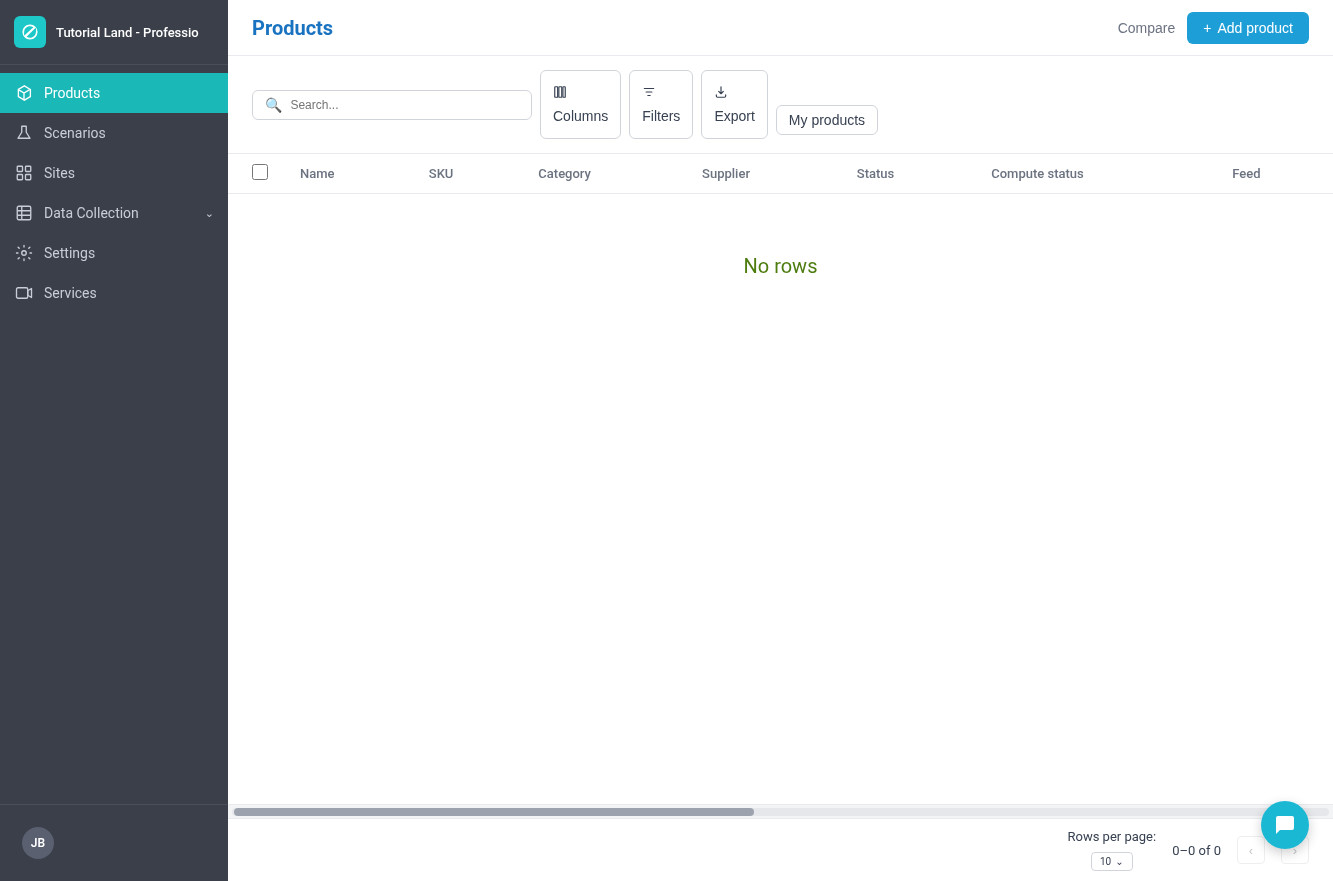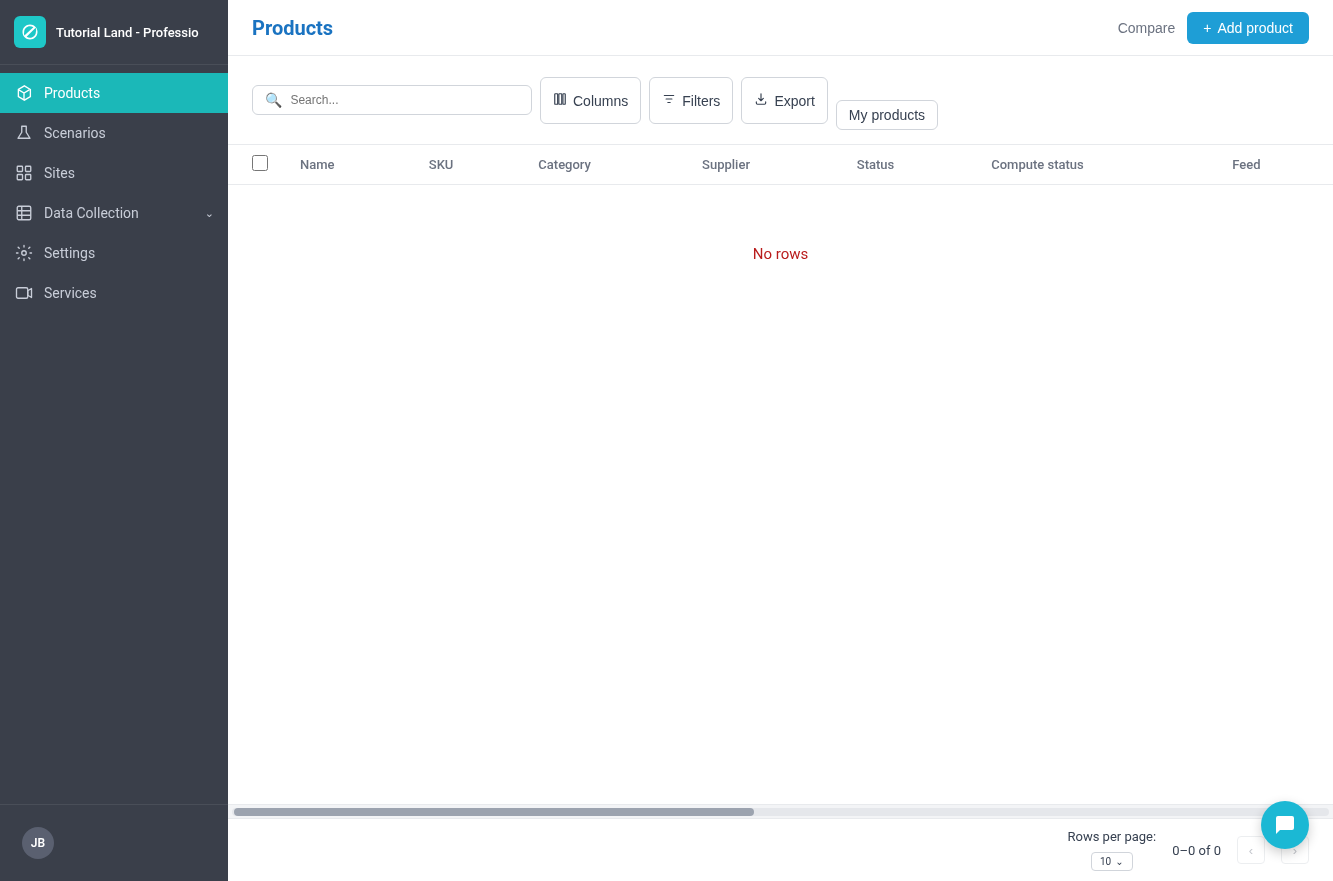--- a/index.html
+++ b/index.html
@@ -142,29 +142,30 @@
       border: none;
       outline: none;
       font-size: 12px;
       color: #374151;
       width: 100%;
       background: transparent;
     }
     .search-icon { color: #9ca3af; font-size: 14px; }
     .tool-btn {
       display: flex;
-      align-items: flex-end;
+      align-items: flex-start;
       gap: 6px;
       border: 1px solid #d1d5db;
       border-radius: 6px;
       padding: 14px 12px;
       background: #fff;
       font-size: 14px;
       color: #374151;
       cursor: pointer;
+      flex-direction: column;
     }
     .my-products-btn {
       border: 1px solid #d1d5db;
       border-radius: 6px;
       padding: 6px 12px;
       background: #fff;
       font-size: 14px;
       color: #374151;
       cursor: pointer;
       margin-top: 30px;
@@ -189,22 +190,22 @@
       padding: 10px 16px;
       font-weight: 500;
       color: #6b7280;
       font-size: 13px;
       white-space: nowrap;
     }
     th:first-child { width: 40px; padding-left: 24px; }
     .checkbox-th { width: 40px; }
     .no-rows {
       text-align: center;
-      color: #b91c1c;
-      font-size: 15px;
+      color: #4d7c0f;
+      font-size: 20px;
       padding: 60px;
     }
 
     
     .table-footer {
       display: flex;
       align-items: center;
       justify-content: flex-end;
       padding: 10px 24px;
       border-top: 1px solid #e8eaed;

